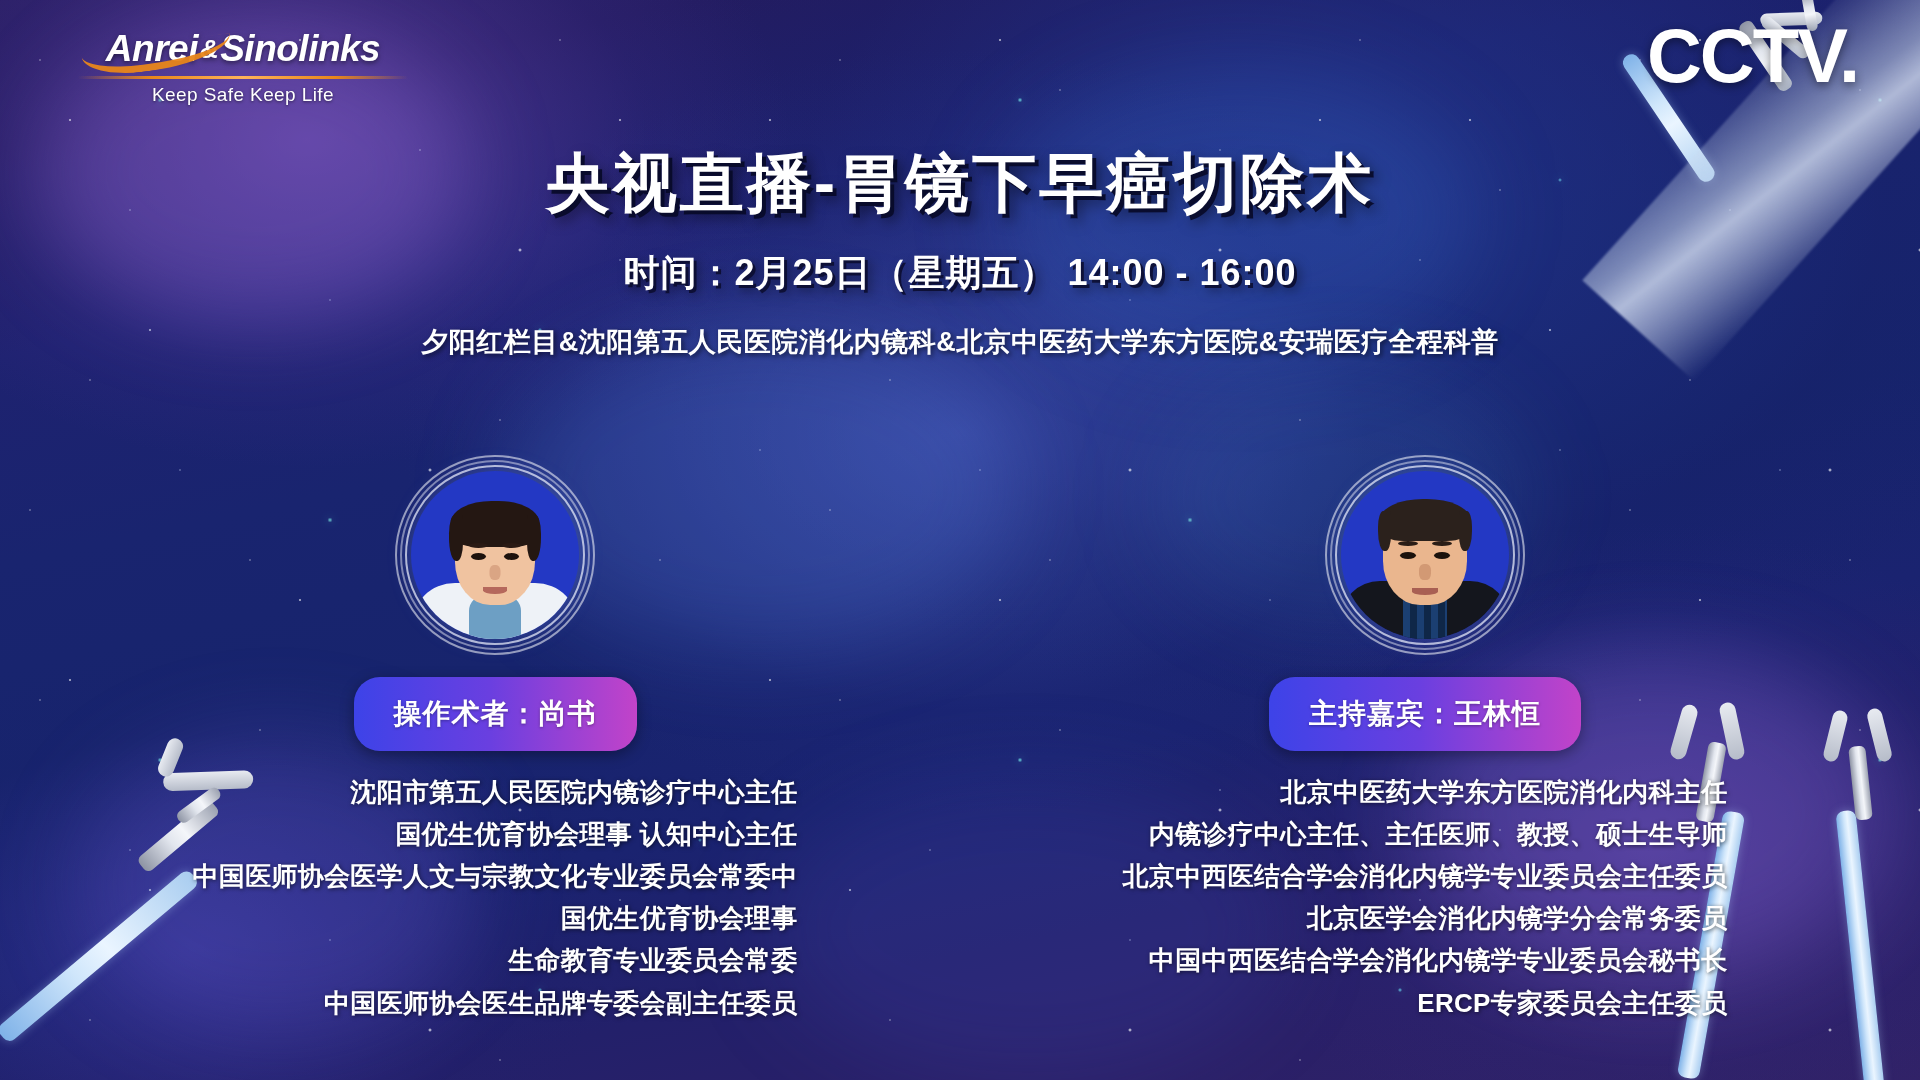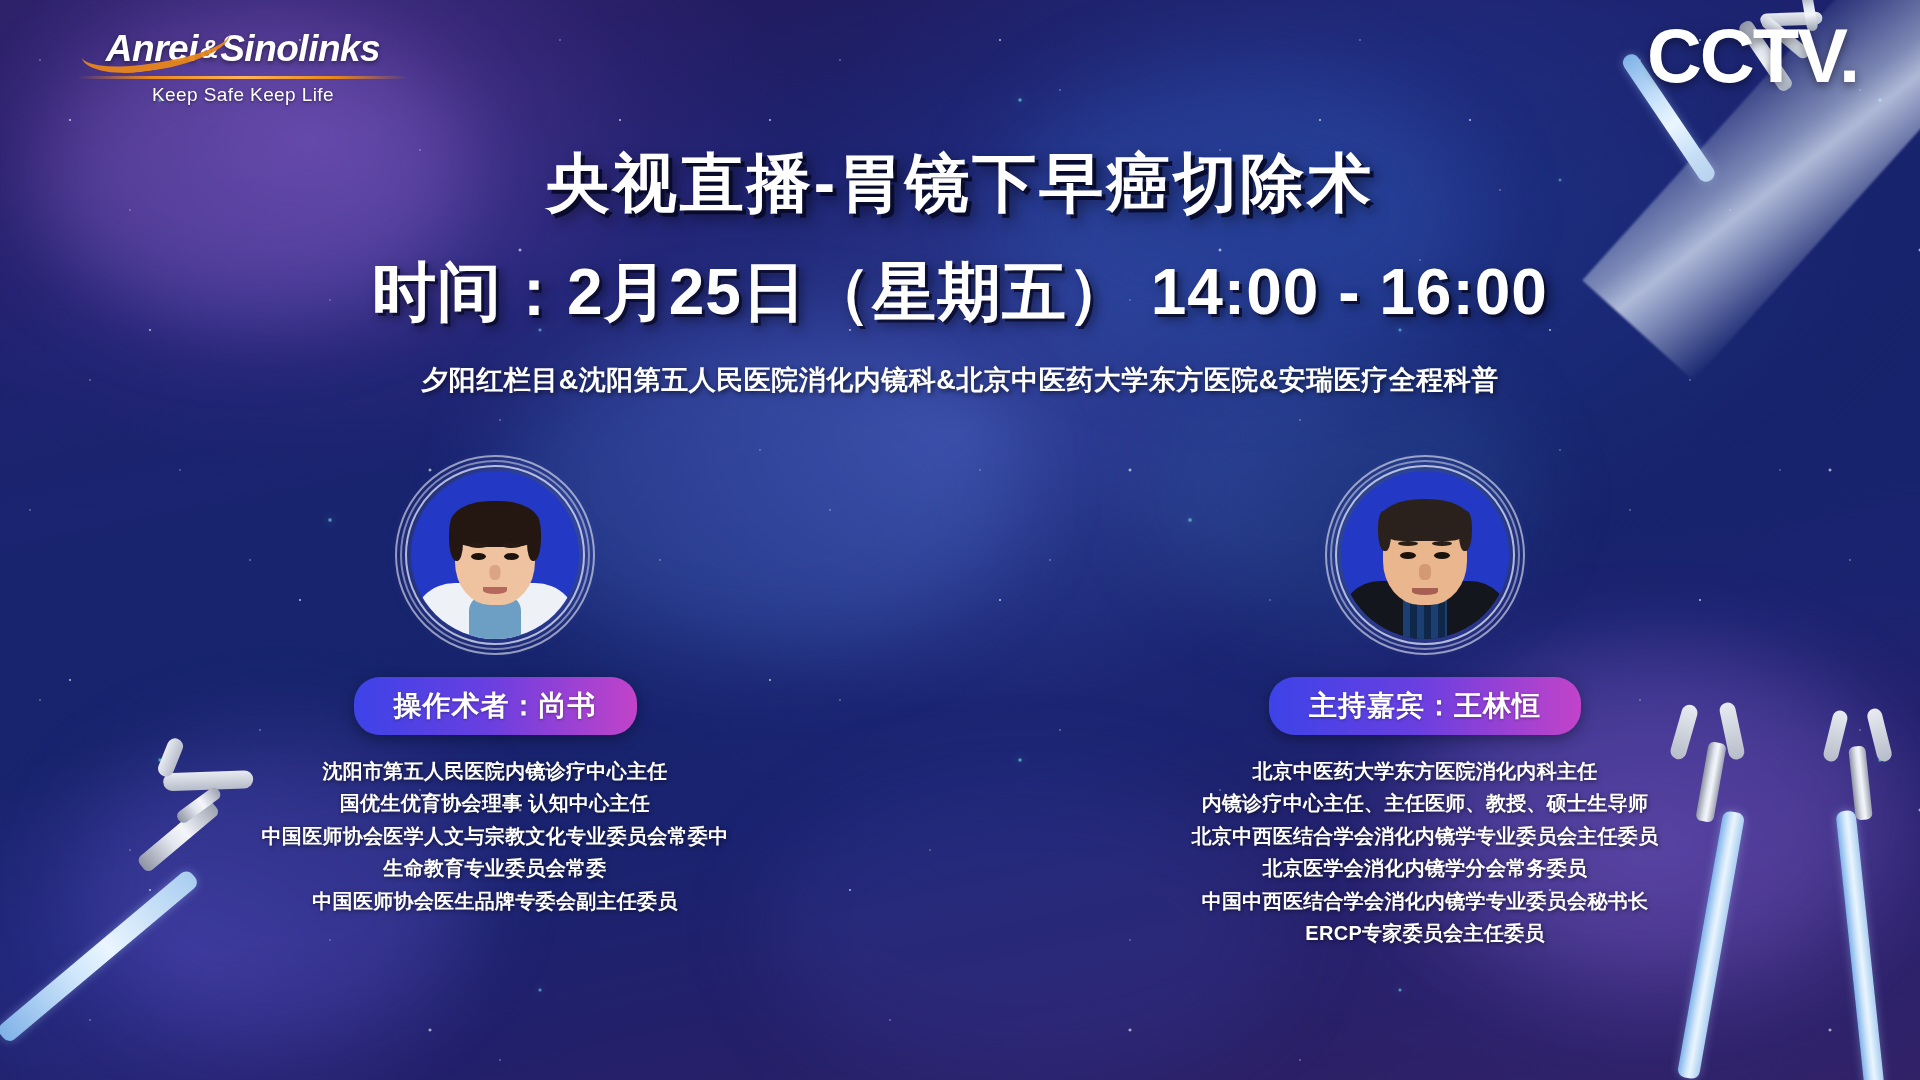--- a/index.html
+++ b/index.html
@@ -95,21 +95,21 @@
     text-shadow:0 3px 10px rgba(0,0,0,.45); line-height:1; }
 
   
   #headline { position:absolute; left:0; right:0; top:140px; text-align:center; }
   #main-title {
     font-size:64px; font-weight:bold; color:#fff; letter-spacing:3px;
     text-shadow:4px 4px 0 rgba(8,10,40,.92), 7px 7px 14px rgba(0,0,0,.55);
     text-align:center;
   }
   #time-line {
-    margin-top:22px; font-size:64px; font-weight:bold; color:#fff; letter-spacing:1px;
+    margin-top:22px; font-size:36px; font-weight:bold; color:#fff; letter-spacing:1px;
     text-shadow:3px 3px 0 rgba(10,12,45,.85), 5px 5px 11px rgba(0,0,0,.5);
   }
   #partner-line {
     margin-top:26px; font-size:27px; font-weight:bold; color:#fff; letter-spacing:.5px;
     text-shadow:2px 2px 5px rgba(0,0,0,.6);
   }
 
   
   #speakers { position:absolute; left:0; right:0; top:455px;
     display:flex; justify-content:center; gap:390px; }
@@ -126,29 +126,29 @@
   
   .face-neck { position:absolute; left:50%; transform:translateX(-50%); border-radius:28px 28px 0 0; }
   .face-head { position:absolute; left:50%; transform:translateX(-50%); border-radius:47% 47% 44% 44%; }
   .face-hair { position:absolute; left:50%; transform:translateX(-50%); }
   .brow, .eye { position:absolute; border-radius:50%; }
   .mouth { position:absolute; left:50%; transform:translateX(-50%); border-radius:0 0 50% 50%; }
   .nose { position:absolute; left:50%; transform:translateX(-50%); border-radius:40%; }
   .shoulder { position:absolute; bottom:0; left:50%; transform:translateX(-50%); }
 
   .badge {
-    margin-top:22px; padding:10px 40px; border-radius:26px;
+    margin-top:22px; padding:18px 40px; border-radius:26px;
     font-size:28px; font-weight:bold; color:#fff; letter-spacing:1px; white-space:nowrap;
     background:linear-gradient(90deg,#3d43e8 0%,#6a3fe0 48%,#c243c9 100%);
     box-shadow:0 4px 14px rgba(0,0,0,.35);
     text-shadow:0 1px 3px rgba(0,0,0,.35);
   }
   .creds { margin-top:20px; text-align:center; }
-  .cred-line { font-size:20px; font-weight:bold; color:#fff; line-height:1.62;
-    letter-spacing:.3px; text-shadow:1px 1px 4px rgba(0,0,0,.6); white-space:nowrap; }
+  .cred-line { font-size:26px; font-weight:bold; color:#fff; line-height:1.62;
+    letter-spacing:.3px; text-shadow:1px 1px 4px rgba(0,0,0,.6); white-space:nowrap;text-align:right; }
 
   
   .device { position:absolute; pointer-events:none; }
   .dev-shaft { position:absolute; border-radius:8px;
     background:linear-gradient(90deg,#7fb2e8 0%,#cfe6fb 38%,#eaf5ff 55%,#a9cdf0 100%);
     box-shadow:0 0 10px rgba(180,215,255,.35); }
   .dev-metal { position:absolute; border-radius:6px;
     background:linear-gradient(90deg,#8d93a3 0%,#e2e6ee 40%,#f4f6fa 58%,#9ba1b0 100%); }
   .dev-jaw { position:absolute; border-radius:10px;
     background:linear-gradient(180deg,#e8ebf1 0%,#b6bcc9 100%); }
@@ -250,20 +250,21 @@
           <div class="eye" style="top:82px; left:calc(50% + 9px); width:15px; height:7px; background:#1d120d;"></div>
           <div class="nose" style="top:94px; width:11px; height:15px; background:rgba(200,140,110,.55);"></div>
           <div class="mouth" style="top:116px; width:24px; height:7px; background:#b5685c;"></div>
         </div>
       </div>
       <div class="badge">操作术者：尚书</div>
       <div class="creds">
         <div class="cred-line">沈阳市第五人民医院内镜诊疗中心主任</div>
         <div class="cred-line">国优生优育协会理事 认知中心主任</div>
         <div class="cred-line">中国医师协会医学人文与宗教文化专业委员会常委中</div>
+        <div class="cred-line">国优生优育协会理事</div>
         <div class="cred-line">生命教育专业委员会常委</div>
         <div class="cred-line">中国医师协会医生品牌专委会副主任委员</div>
       </div>
     </div>
 
     <div class="speaker">
       <div class="avatar-wrap">
         <div class="ring ring-a"></div>
         <div class="ring ring-b"></div>
         <div class="ring ring-c"></div>

